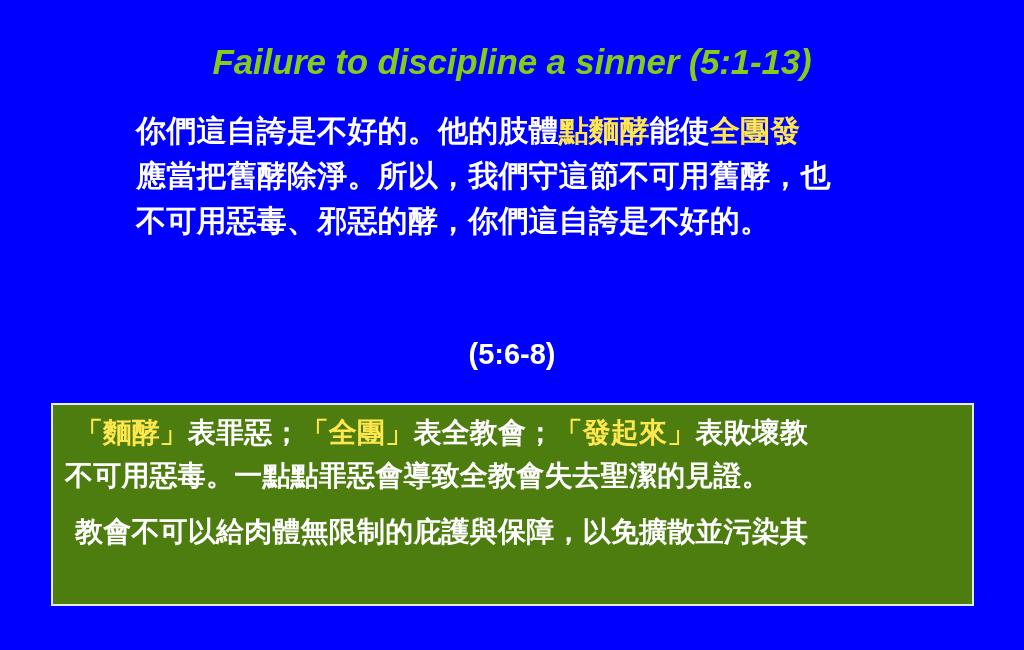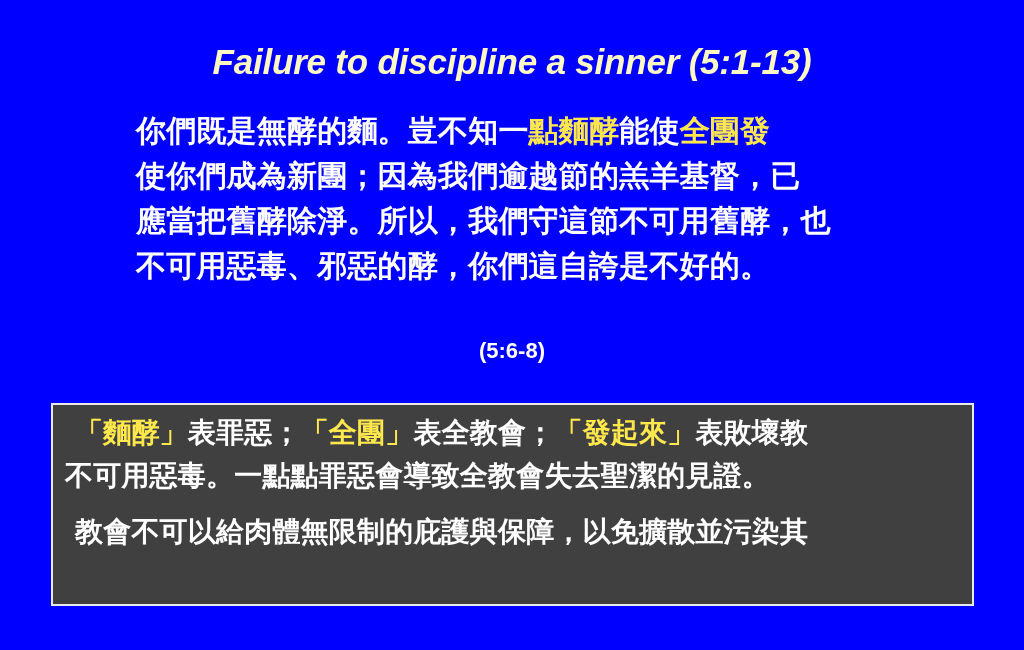--- a/index.html
+++ b/index.html
@@ -19,21 +19,21 @@
     inset: 0;
   }
 
   
   .slide-title {
     position: absolute;
     left: 0;
     top: 42px;
     width: 1024px;
     text-align: center;
-    color: #fef9c3;
+    color: #84cc16;
     font-family: "Liberation Sans", "DejaVu Sans", sans-serif;
     font-size: 35px;
     font-weight: bold;
     font-style: italic;
     letter-spacing: -0.2px;
     white-space: nowrap;
   }
 
   
   .scripture {
@@ -53,35 +53,35 @@
   .hl { color: #ffe84d; }
 
   .verse-ref {
     position: absolute;
     left: 0;
     top: 338px;
     width: 1024px;
     text-align: center;
     color: #ffffff;
     font-family: "Liberation Sans", "DejaVu Sans", sans-serif;
-    font-size: 22px;
+    font-size: 29px;
     font-weight: bold;
     white-space: nowrap;
   }
 
   
   .comment-box {
     position: absolute;
     left: 51px;
     top: 403px;
     width: 923px;
     height: 203px;
     border: 2px solid #e8e8e8;
     box-sizing: border-box;
-    background: #404040;
+    background: #4d7c0f;
   }
   .comment-para {
     position: absolute;
     left: 12px;
     width: 900px;
   }
   .comment-para.p1 { top: 6px; }
   .comment-para.p2 { top: 105px; }
   .comment-para .ln {
     color: #ffffff;
@@ -95,22 +95,21 @@
   .comment-para.p2 .ln.l1 { text-indent: 10px; }
 </style>
 </head>
 <body>
 
 <div class="slide">
 
   <div class="slide-title">Failure to discipline a sinner (5:1-13)</div>
 
   <div class="scripture">
-    <div class="ln"><span>你們既是無酵的麵。豈不知一</span><span class="hl">點麵酵</span><span>能使</span><span class="hl">全團發</span></div>
-    <div class="ln"><span>使你們成為新團；因為我們逾越節的羔羊基督，已</span></div>
+    <div class="ln"><span>你們這自誇是不好的。他的肢體</span><span class="hl">點麵酵</span><span>能使</span><span class="hl">全團發</span></div>
     <div class="ln"><span>應當把舊酵除淨。所以，我們守這節不可用舊酵，也</span></div>
     <div class="ln"><span>不可用惡毒、邪惡的酵，你們這自誇是不好的。</span></div>
   </div>
 
   <div class="verse-ref">(5:6-8)</div>
 
   <div class="comment-box">
     <div class="comment-para p1">
       <div class="ln l1"><span class="hl">「麵酵」</span><span>表罪惡；</span><span class="hl">「全團」</span><span>表全教會；</span><span class="hl">「發起來」</span><span>表敗壞教</span></div>
       <div class="ln l2"><span>不可用惡毒。一點點罪惡會導致全教會失去聖潔的見證。</span></div>

